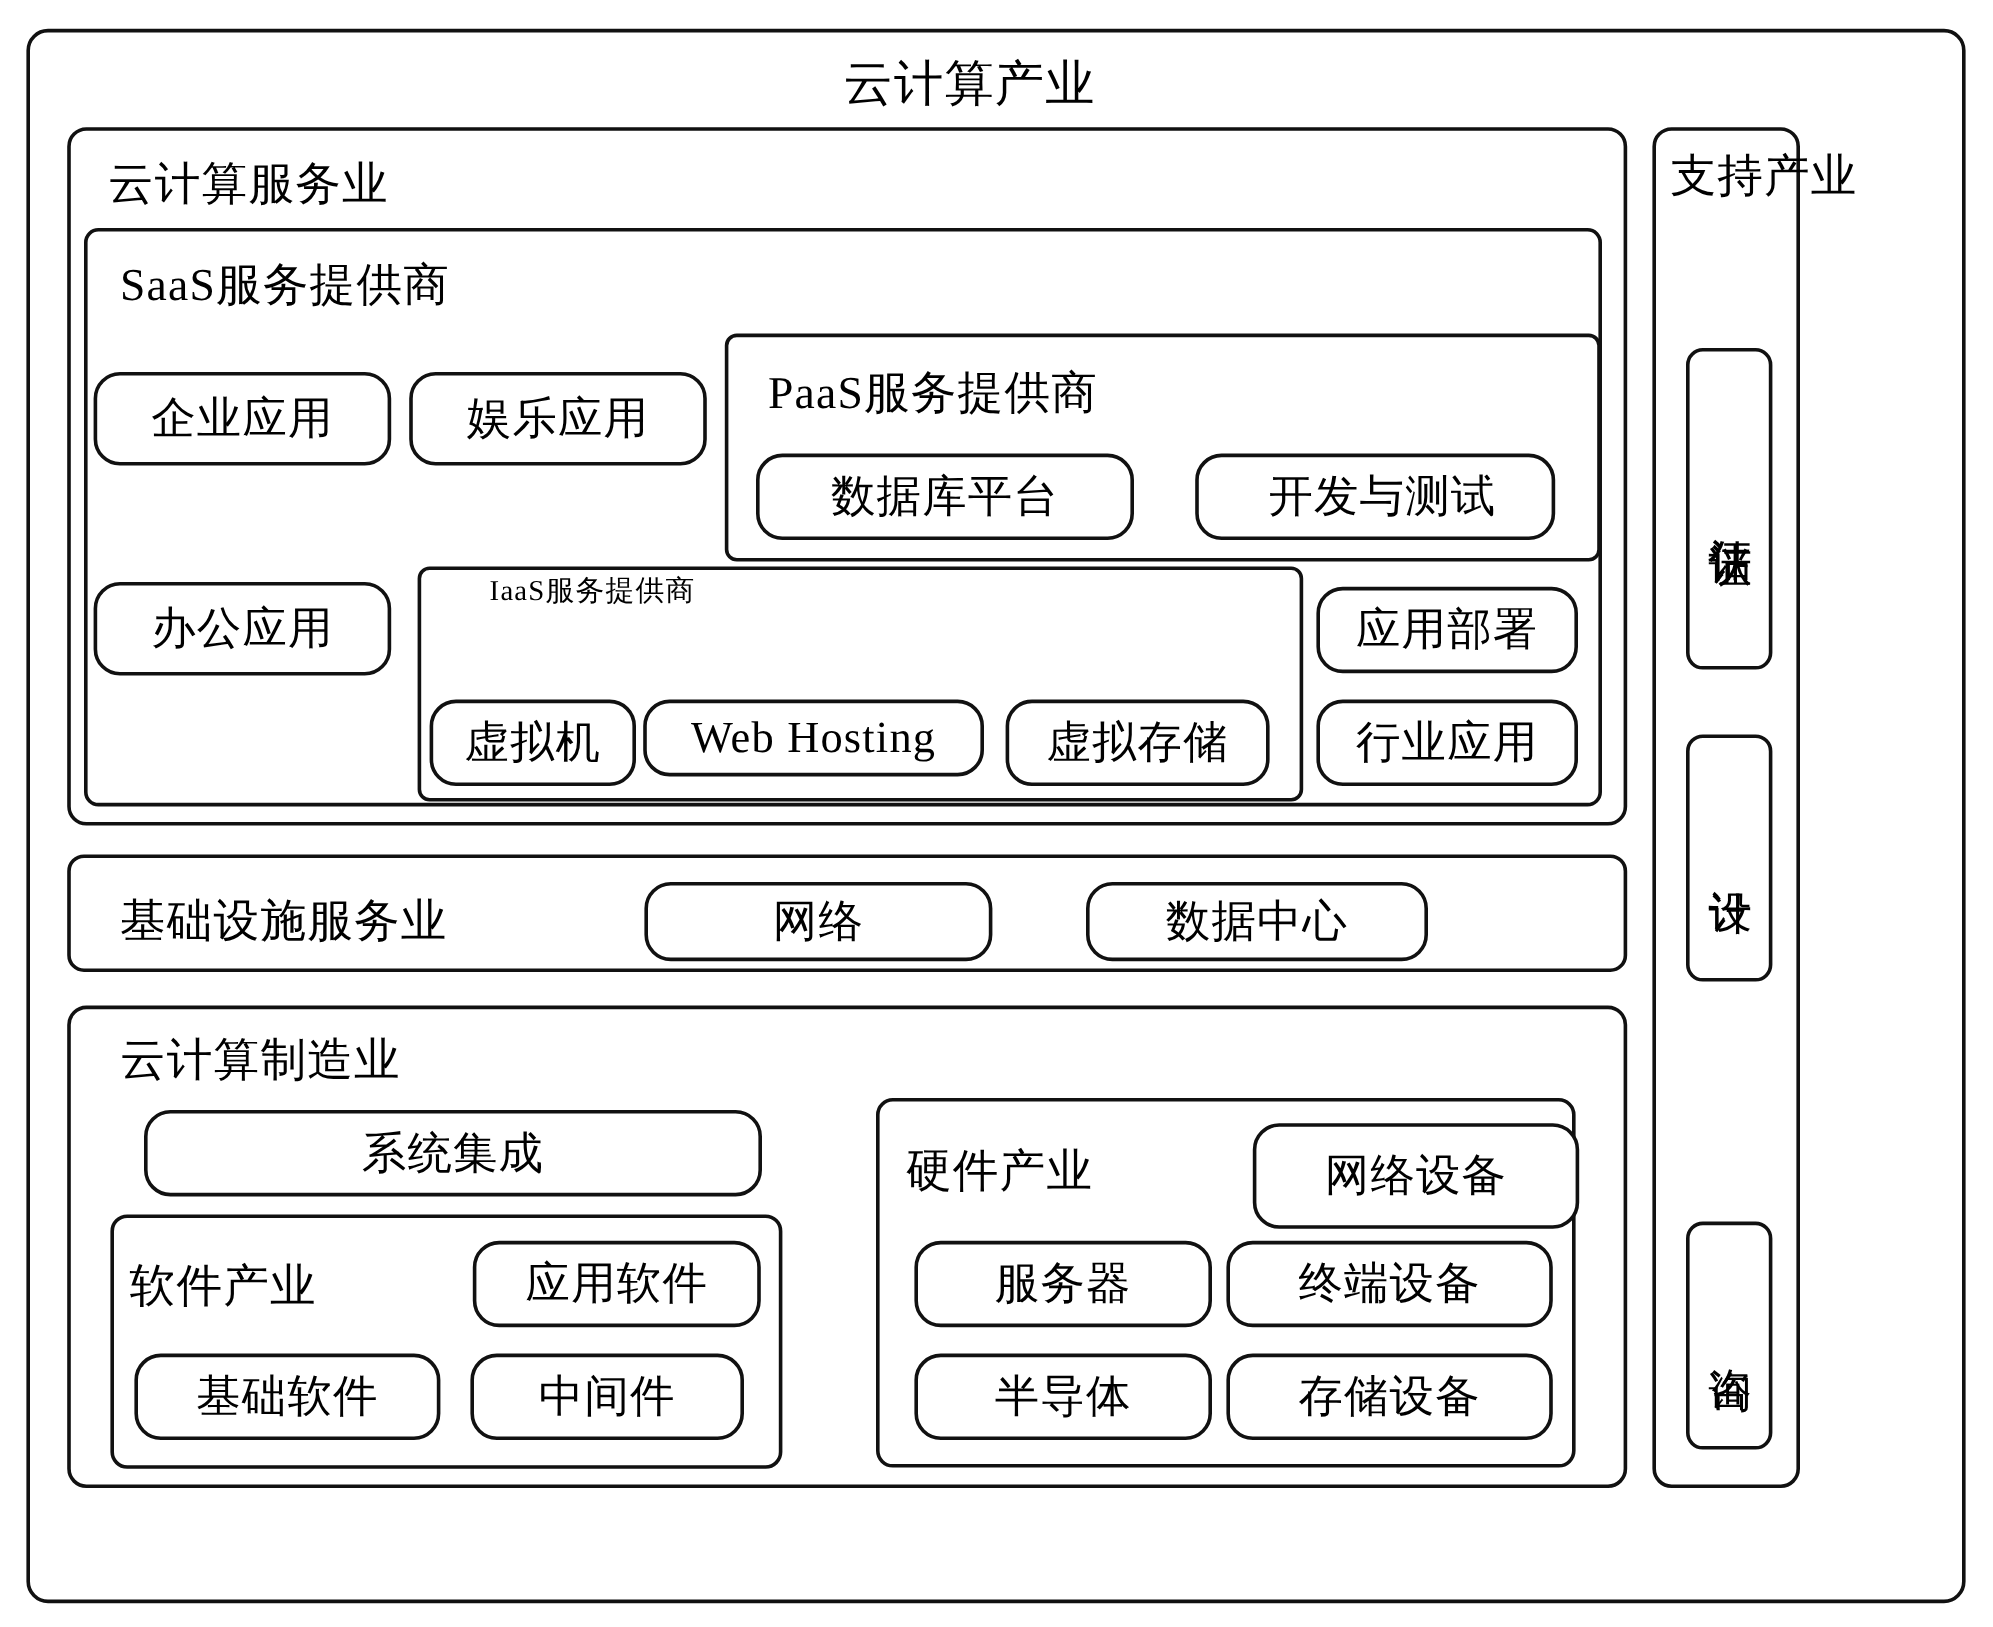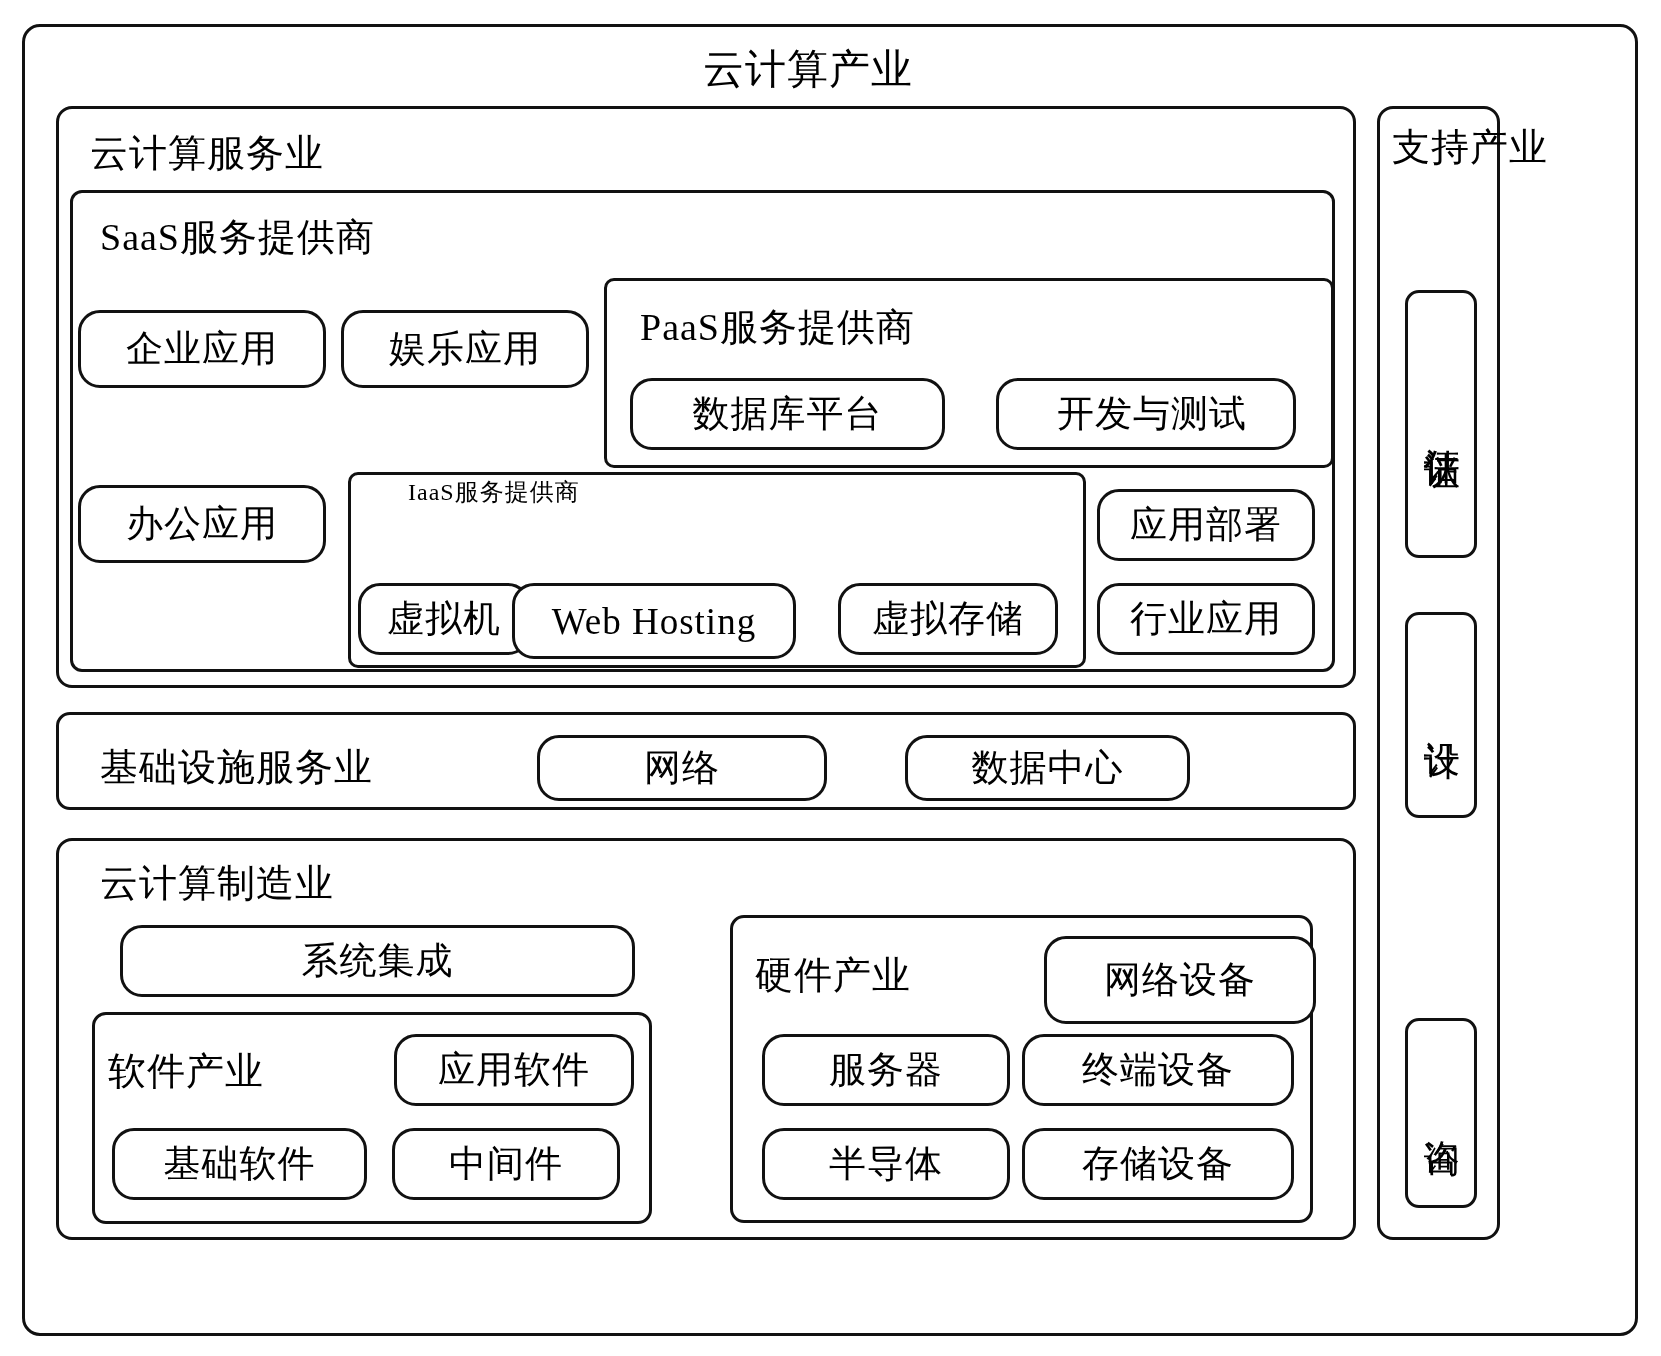--- a/index.html
+++ b/index.html
@@ -104,21 +104,21 @@
   #leaf-devtest { left: 996px; top: 378px; width: 300px; height: 72px; font-size: 37px; padding-left: 12px; }
 
   
   #iaas-box {
     left: 348px; top: 472px;
     width: 738px; height: 196px;
     border-radius: 10px;
   }
   #iaas-title { left: 370px; top: 476px; font-size: 24px; margin-left: 38px; }
   #leaf-vm      { left: 358px; top: 583px; width: 172px; height: 72px; font-size: 37px; }
-  #leaf-webhost { left: 512px; top: 583px; width: 284px; height: 76px; font-size: 37px; }
+  #leaf-webhost { left: 536px; top: 583px; width: 284px; height: 64px; font-size: 37px; }
   #leaf-vstore  { left: 838px; top: 583px; width: 220px; height: 72px; font-size: 37px; }
 
   
   #leaf-appdeploy { left: 1097px; top: 489px; width: 218px; height: 72px; font-size: 37px; }
   #leaf-industry  { left: 1097px; top: 583px; width: 218px; height: 72px; font-size: 37px; }
 
   
   #infra-box {
     left: 56px; top: 712px;
     width: 1300px; height: 98px;

